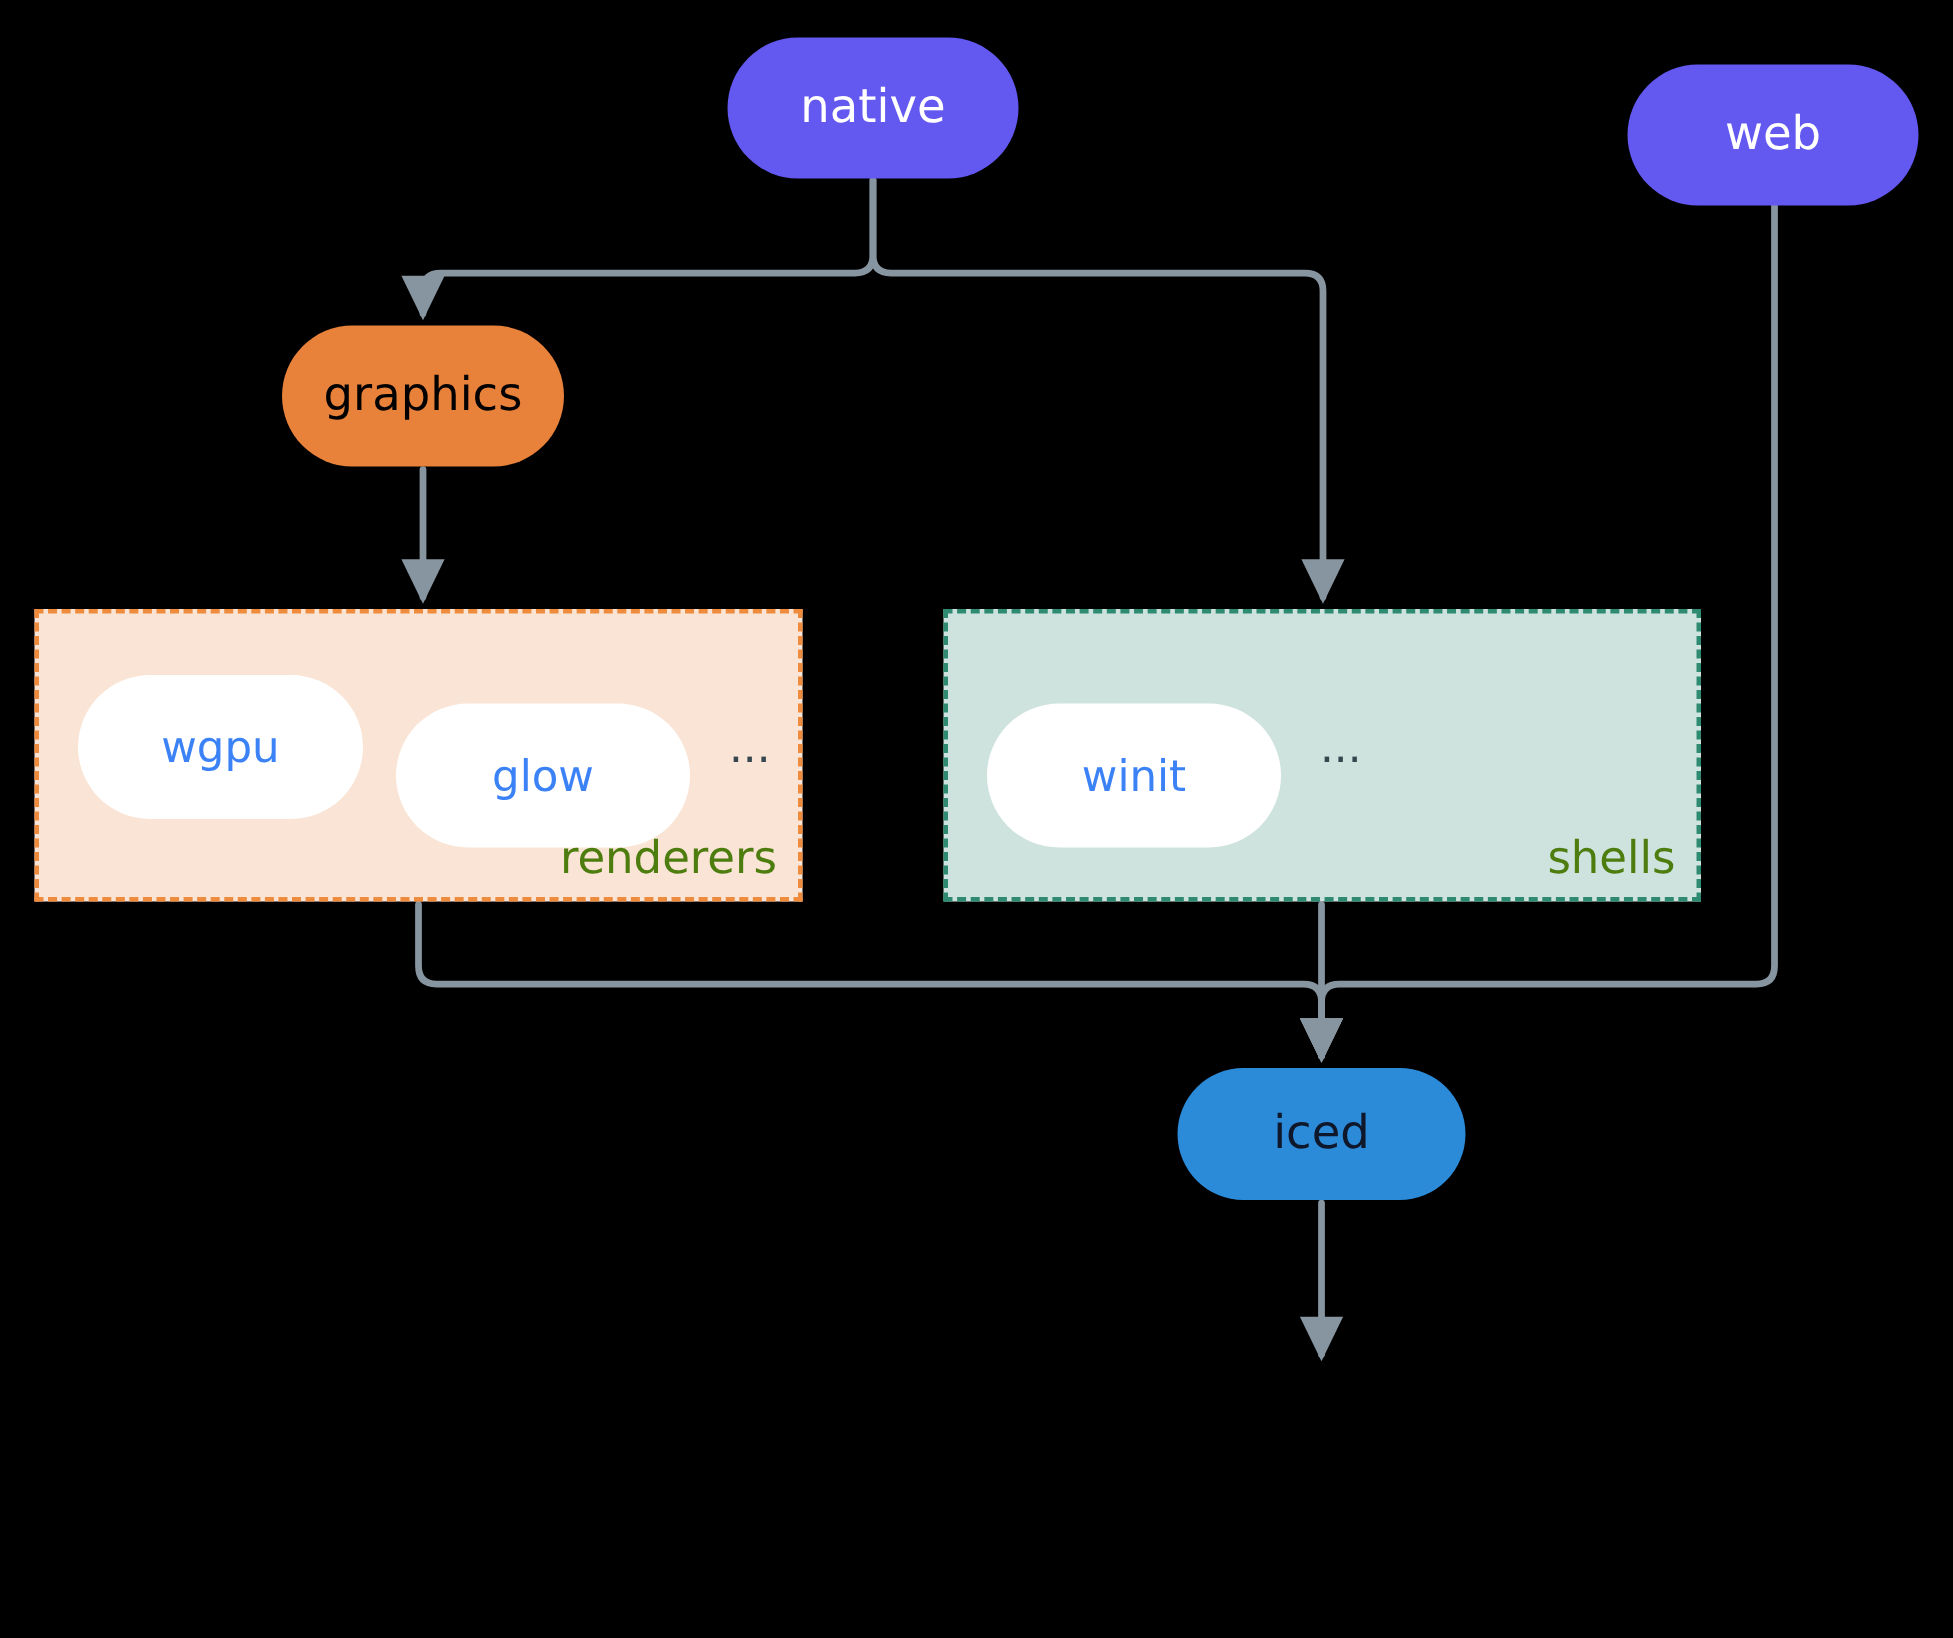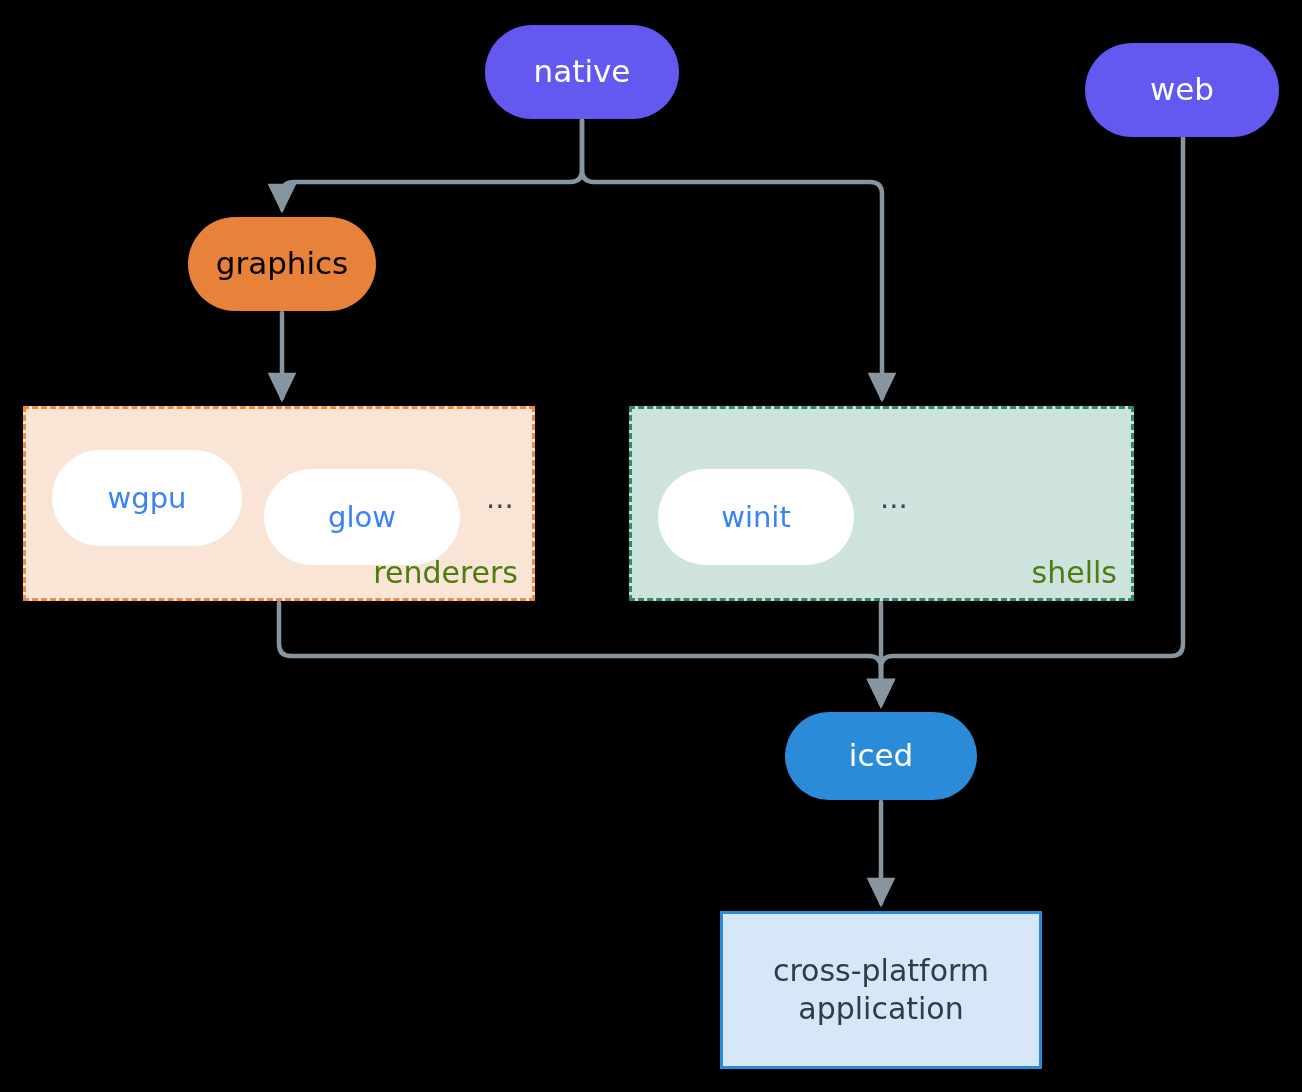--- a/index.html
+++ b/index.html
@@ -59,21 +59,21 @@
     font-size: 31px;
   }
 
   .pill-iced {
     left: 785px;
     top: 712px;
     width: 192px;
     height: 88px;
     border-radius: 44px;
     background: #2C8BD9;
-    color: #ffffff;
+    color: #0f172a;
     font-size: 31px;
   }
 
   
   .group {
     position: absolute;
     box-sizing: border-box;
   }
   .group-renderers {
     left: 23px;
@@ -201,18 +201,14 @@
       </div>
       <span class="ellipsis">...</span>
     </div>
     <span class="group-label">shells</span>
   </div>
 
   <div class="node pill-iced">
     <span>iced</span>
   </div>
 
-  <div class="node box-app">
-    <span class="line">cross-platform</span>
-    <span class="line">application</span>
-  </div>
 
 </div>
 
 </body></html>

